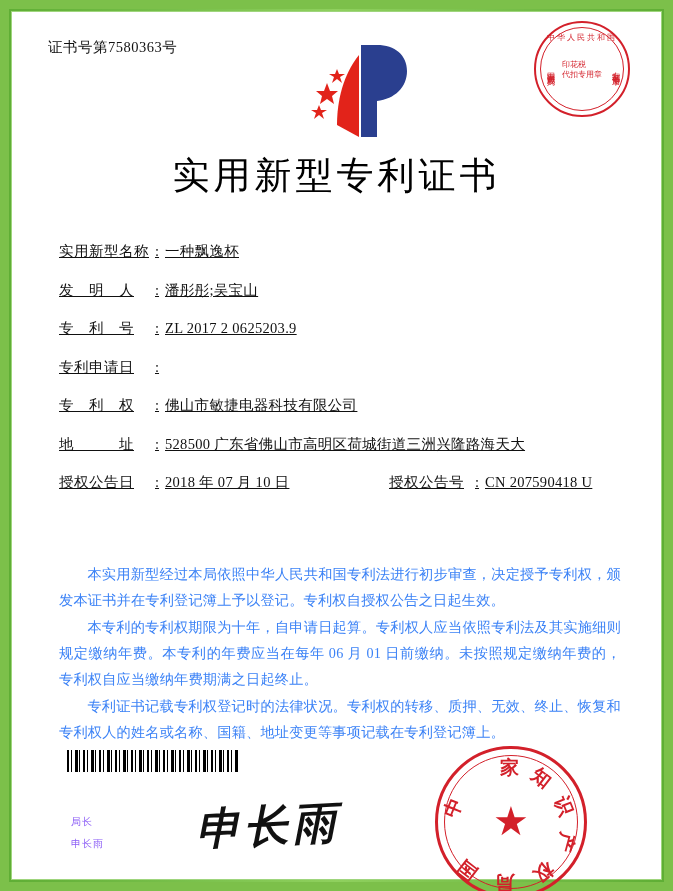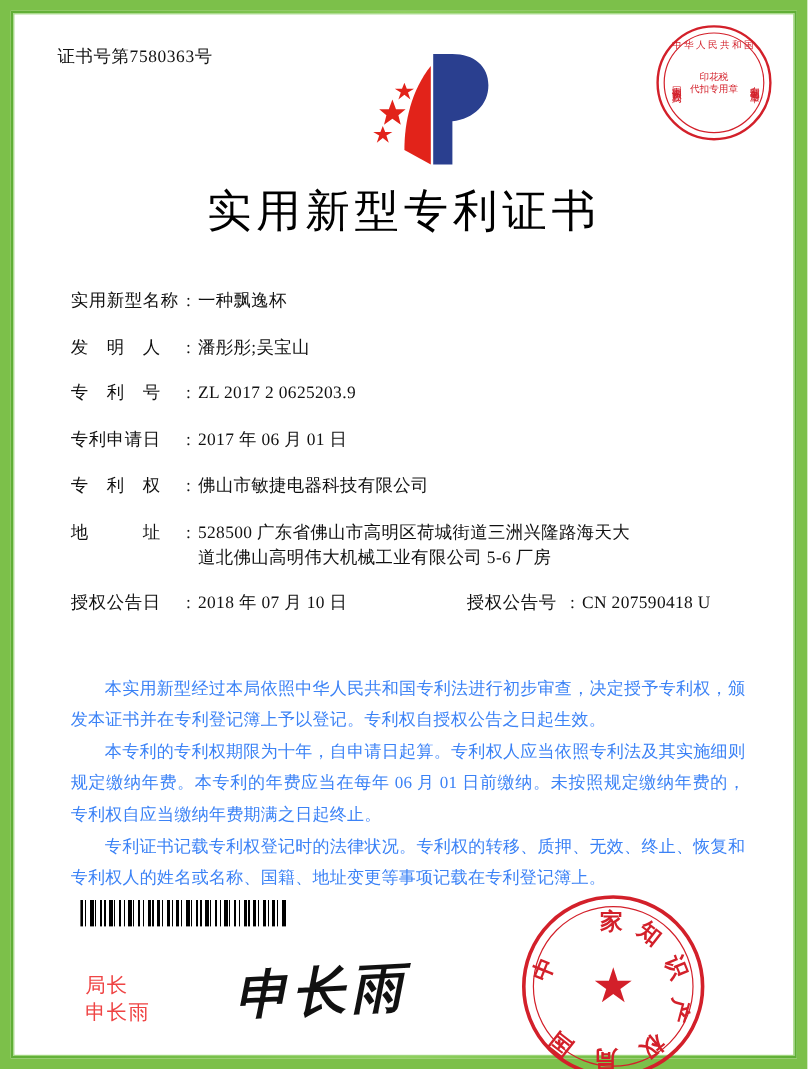--- a/index.html
+++ b/index.html
@@ -57,41 +57,40 @@
     font-size: 14.5px;
     color: #111;
     letter-spacing: 0.5px;
     white-space: nowrap;
   }
 
   
   .top-seal {
     position: absolute;
     top: 10px;
-    right: 19px;
+    right: 32px;
     width: 96px;
     height: 96px;
     border-radius: 50%;
     border: 2.2px solid #d3202a;
     color: #d3202a;
     box-sizing: border-box;
     text-decoration: underline;
   }
   .top-seal .seal-ring {
     position: absolute;
     inset: 4px;
     border-radius: 50%;
     border: 1px solid #d3202a;
   }
   .top-seal .seal-center {
     position: absolute;
     top: 50%;
     left: 50%;
     transform: translate(-50%, -50%);
-    text-align: center;
     font-size: 8px;
     line-height: 9.5px;
     font-family: "Liberation Serif", serif;
     white-space: nowrap;
   }
   .top-seal .arc {
     position: absolute;
     font-size: 8px;
     color: #d3202a;
     white-space: nowrap;
@@ -146,20 +145,21 @@
     left: 48px;
     width: 560px;
   }
   .field-row {
     display: flex;
     align-items: flex-start;
     margin-bottom: 17.5px;
     font-size: 14.5px;
     line-height: 21px;
     color: #111;
+    text-decoration: underline;
   }
   .field-label {
     flex: 0 0 auto;
     width: 96px;
     white-space: nowrap;
     letter-spacing: 0.5px;
   }
   .field-colon {
     flex: 0 0 auto;
     width: 10px;
@@ -218,23 +218,23 @@
         #000 4px, #000 5px, #fff 5px, #fff 8px,
         #000 8px, #000 11px, #fff 11px, #fff 12px,
         #000 12px, #000 13px, #fff 13px, #fff 16px);
   }
 
   
   .sig-label {
     position: absolute;
     top: 800px;
     left: 60px;
-    font-size: 17px;
+    font-size: 10px;
     line-height: 22px;
-    color: #ef4444;
+    color: #8b5cf6;
     letter-spacing: 1px;
   }
   .sig-handwriting {
     position: absolute;
     top: 786px;
     left: 185px;
     font-size: 44px;
     font-family: "Liberation Serif", serif;
     font-style: italic;
     font-weight: bold;
@@ -342,35 +342,33 @@
 
       <div class="field-row">
         <div class="field-label">专　利　号</div>
         <div class="field-colon">:</div>
         <div class="field-value">ZL 2017 2 0625203.9</div>
       </div>
 
       <div class="field-row">
         <div class="field-label">专利申请日</div>
         <div class="field-colon">:</div>
-        <div class="field-value">2017 年 06 月 01 日</div>
       </div>
 
       <div class="field-row">
         <div class="field-label">专　利　权</div>
         <div class="field-colon">:</div>
         <div class="field-value">佛山市敏捷电器科技有限公司</div>
       </div>
 
       <div class="field-row">
         <div class="field-label">地　　　址</div>
         <div class="field-colon">:</div>
         <div class="field-value">
           <span>528500  广东省佛山市高明区荷城街道三洲兴隆路海天大</span>
-          <span class="line2">道北佛山高明伟大机械工业有限公司 5-6 厂房</span>
         </div>
       </div>
 
       <div class="field-row">
         <div class="row-inline">
           <div class="inline-left">
             <div class="field-label">授权公告日</div>
             <div class="field-colon">:</div>
             <div class="field-value">2018 年 07 月 10 日</div>
           </div>

